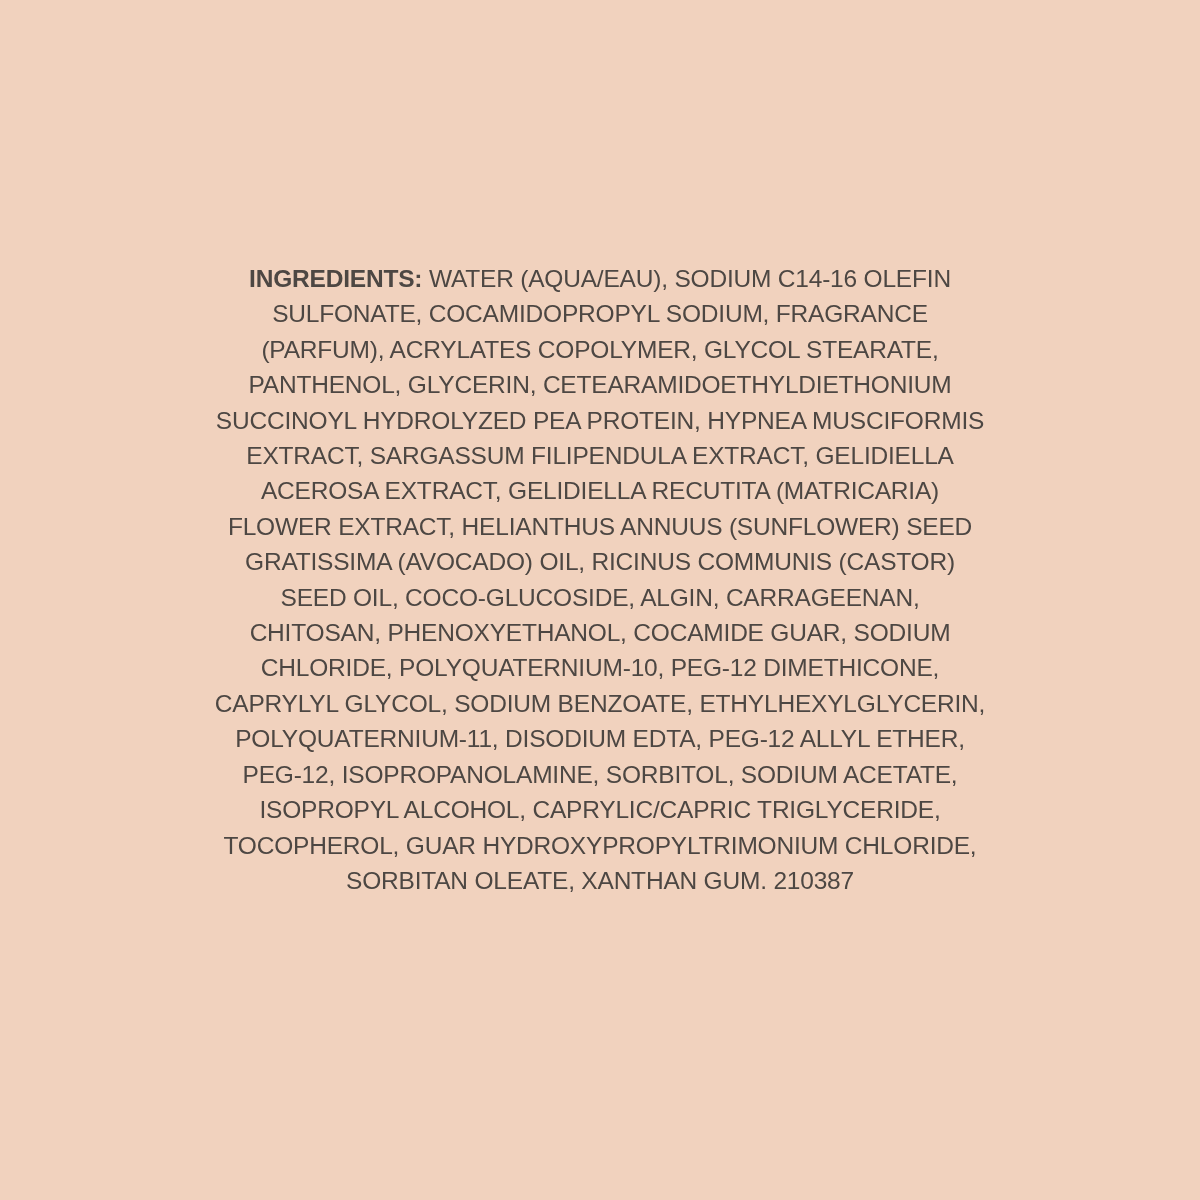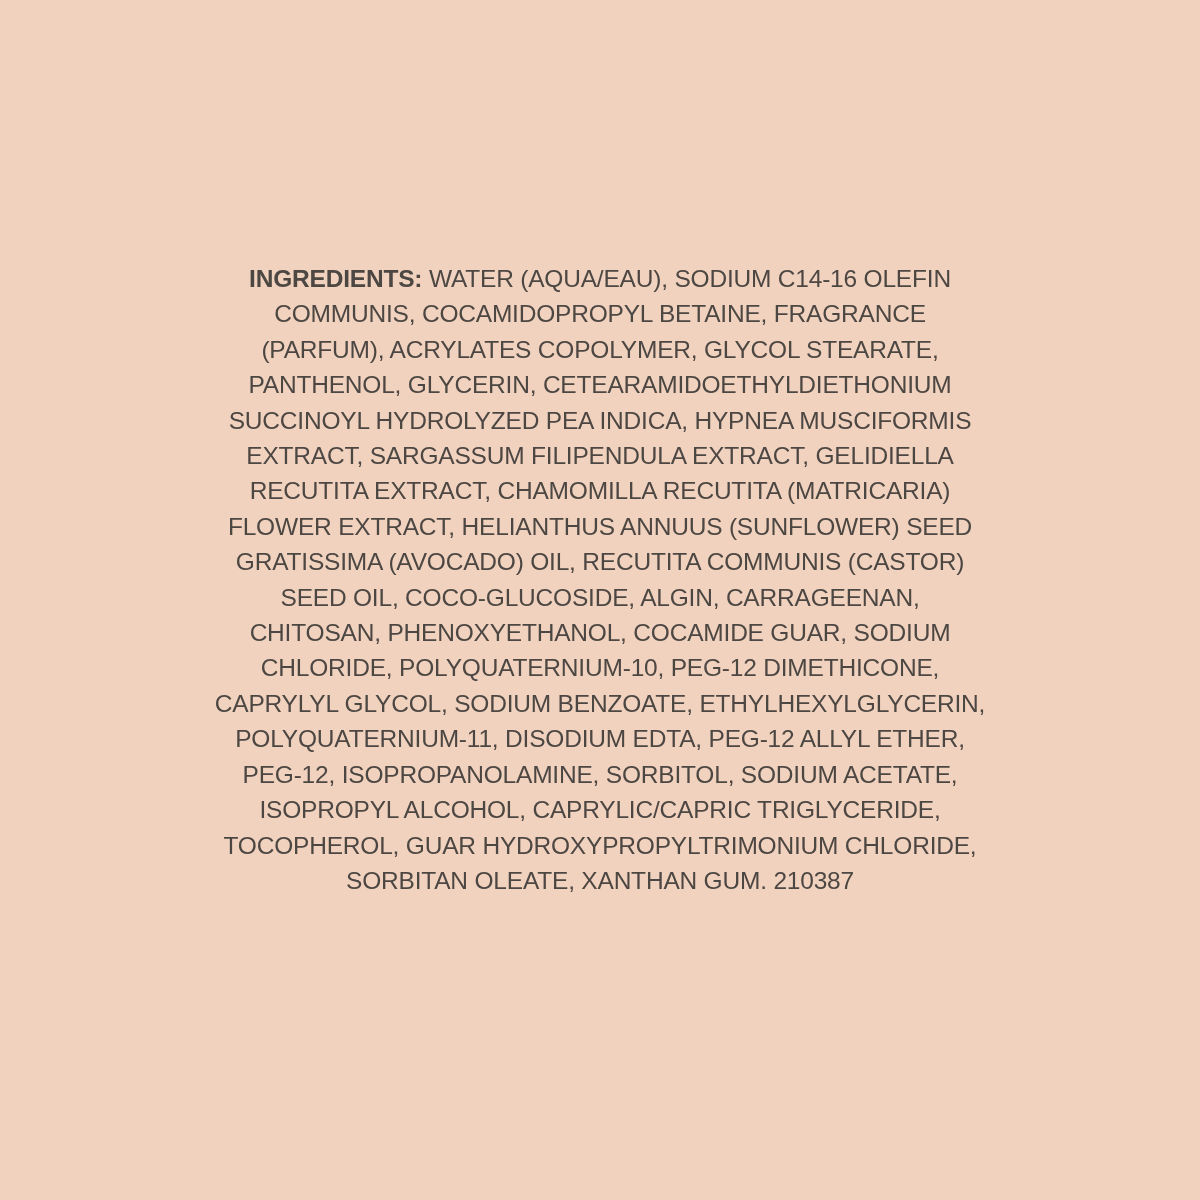--- a/index.html
+++ b/index.html
@@ -32,28 +32,28 @@
   .heading {
     font-weight: 700;
   }
 </style>
 </head>
 <body>
 
 <div class="canvas" style="--bg: #F1D2BE; --fg: #4D4743;">
   <div class="ingredients-block">
     <div class="line"><span class="heading">INGREDIENTS:</span><span> </span><span>WATER (AQUA/EAU), SODIUM C14-16 OLEFIN</span></div>
-    <div class="line">COMMUNIS, COCAMIDOPROPYL BETAINE, FRAGRANCE</div>
+    <div class="line">SULFONATE, COCAMIDOPROPYL SODIUM, FRAGRANCE</div>
     <div class="line">(PARFUM), ACRYLATES COPOLYMER, GLYCOL STEARATE,</div>
     <div class="line">PANTHENOL, GLYCERIN, CETEARAMIDOETHYLDIETHONIUM</div>
-    <div class="line">SUCCINOYL HYDROLYZED PEA INDICA, HYPNEA MUSCIFORMIS</div>
+    <div class="line">SUCCINOYL HYDROLYZED PEA PROTEIN, HYPNEA MUSCIFORMIS</div>
     <div class="line">EXTRACT, SARGASSUM FILIPENDULA EXTRACT, GELIDIELLA</div>
-    <div class="line">RECUTITA EXTRACT, CHAMOMILLA RECUTITA (MATRICARIA)</div>
+    <div class="line">ACEROSA EXTRACT, GELIDIELLA RECUTITA (MATRICARIA)</div>
     <div class="line">FLOWER EXTRACT, HELIANTHUS ANNUUS (SUNFLOWER) SEED</div>
-    <div class="line">GRATISSIMA (AVOCADO) OIL, RECUTITA COMMUNIS (CASTOR)</div>
+    <div class="line">GRATISSIMA (AVOCADO) OIL, RICINUS COMMUNIS (CASTOR)</div>
     <div class="line">SEED OIL, COCO-GLUCOSIDE, ALGIN, CARRAGEENAN,</div>
     <div class="line">CHITOSAN, PHENOXYETHANOL, COCAMIDE GUAR, SODIUM</div>
     <div class="line">CHLORIDE, POLYQUATERNIUM-10, PEG-12 DIMETHICONE,</div>
     <div class="line">CAPRYLYL GLYCOL, SODIUM BENZOATE, ETHYLHEXYLGLYCERIN,</div>
     <div class="line">POLYQUATERNIUM-11, DISODIUM EDTA, PEG-12 ALLYL ETHER,</div>
     <div class="line">PEG-12, ISOPROPANOLAMINE, SORBITOL, SODIUM ACETATE,</div>
     <div class="line">ISOPROPYL ALCOHOL, CAPRYLIC/CAPRIC TRIGLYCERIDE,</div>
     <div class="line">TOCOPHEROL, GUAR HYDROXYPROPYLTRIMONIUM CHLORIDE,</div>
     <div class="line">SORBITAN OLEATE, XANTHAN GUM. 210387</div>
   </div>

